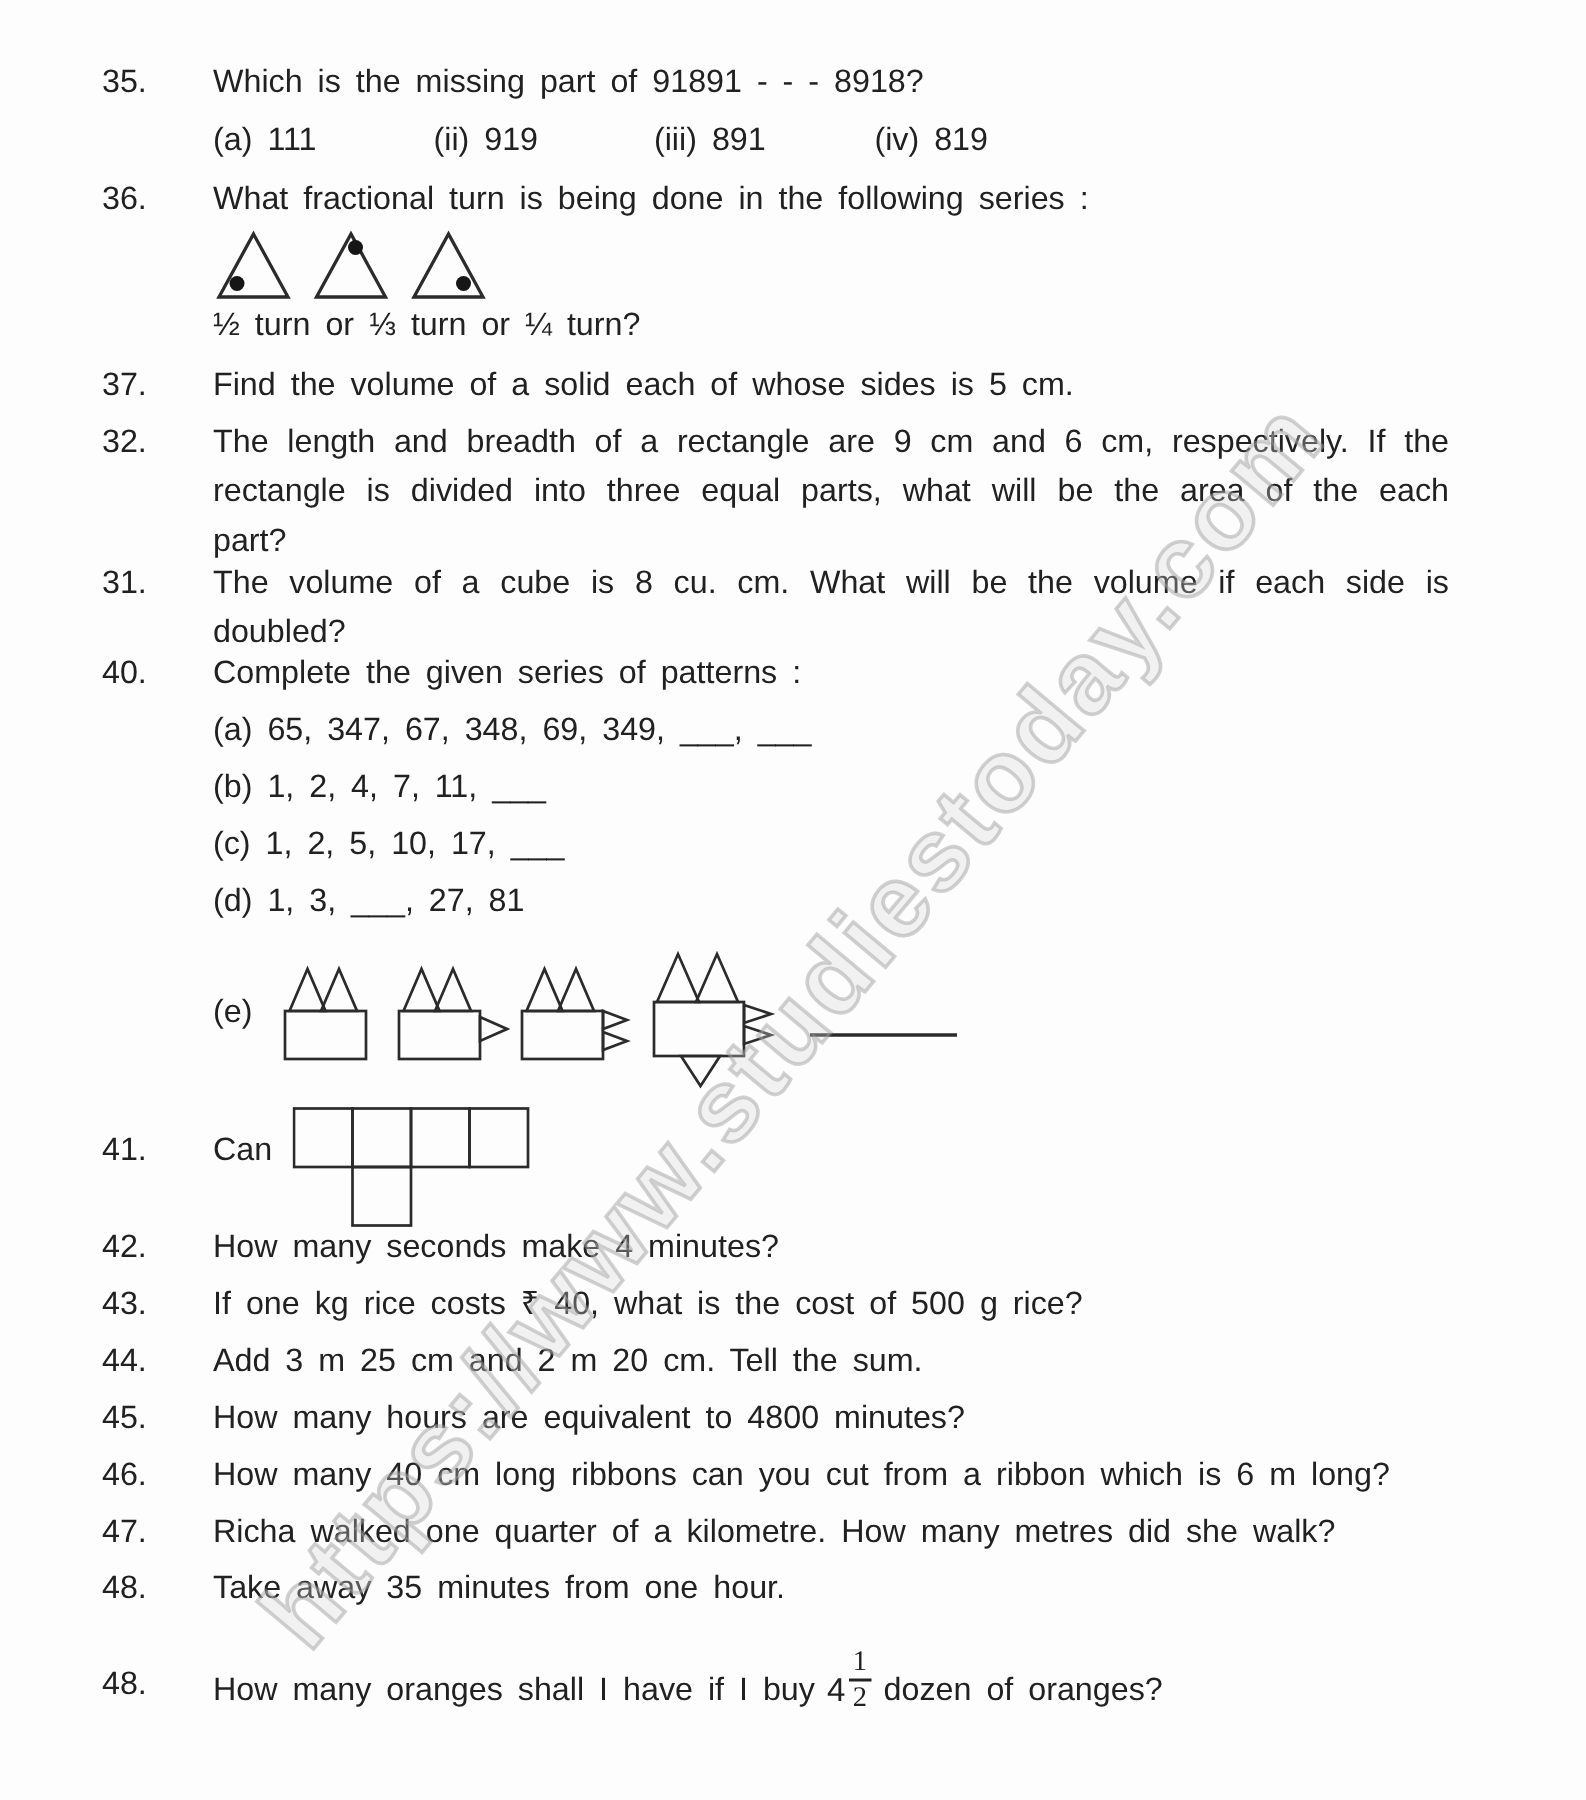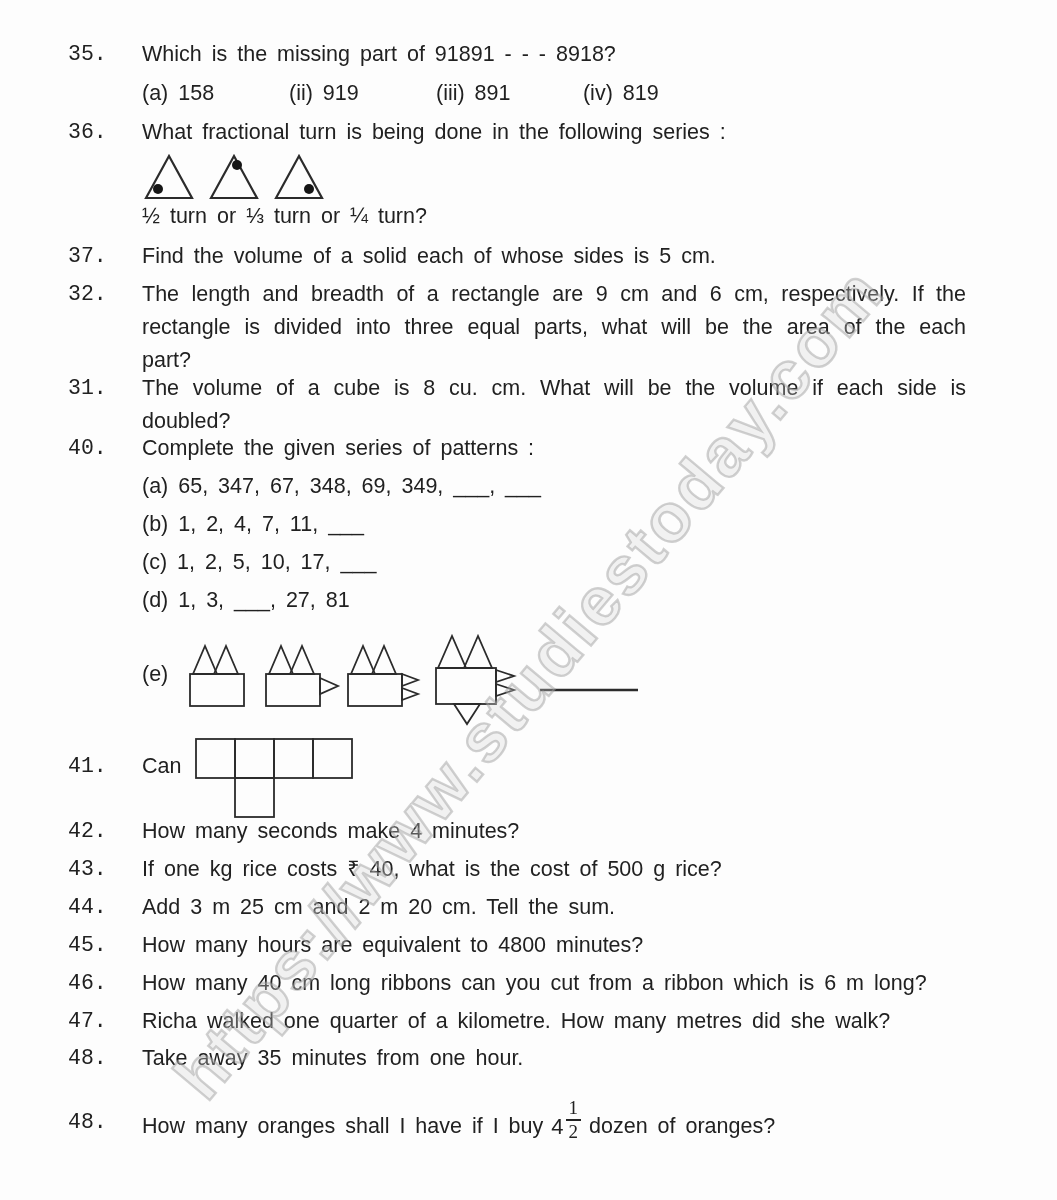--- a/index.html
+++ b/index.html
@@ -28,21 +28,21 @@
     pointer-events:none;
   }
   .q{
     position:absolute;
     left:68px;right:62px;
     display:flex;
     align-items:flex-start;
     word-spacing:4px;
     z-index:1;
   }
-  .qnum{width:74px;flex-shrink:0;font-family:Liberation Mono, monospace;}
+  .qnum{width:74px;flex-shrink:0;}
   .qbody{flex:1;max-width:824px;}
   .justify{text-align:justify;}
   .opts .opt{display:inline-block;width:137px;}
   .figrow{display:flex;align-items:flex-start;}
   .elabel{padding-top:30px;width:46px;flex-shrink:0;}
   .inline-top{padding-top:12px;}
   .net-svg{margin:0 14px;}
   .mixedrow{display:flex;align-items:flex-end;}
   .whole{font-size:22px;margin:0 2px 0 8px;}
   .frac{
@@ -63,21 +63,21 @@
 
   <div class="watermark">https://www.studiestoday.com</div>
 
   <div class="q" style="top:38px">
     <span class="qnum">35.</span>
     <span class="qbody">Which is the missing part of 91891 - - - 8918?</span>
   </div>
   <div class="q opts" style="top:77px">
     <span class="qnum"></span>
     <span class="qbody">
-      <span class="opt">(a) 158</span>
+      <span class="opt">(a) 111</span>
       <span class="opt">(ii) 919</span>
       <span class="opt">(iii) 891</span>
       <span class="opt">(iv) 819</span>
     </span>
   </div>
 
   <div class="q" style="top:116px">
     <span class="qnum">36.</span>
     <span class="qbody">What fractional turn is being done in the following series :</span>
   </div>

